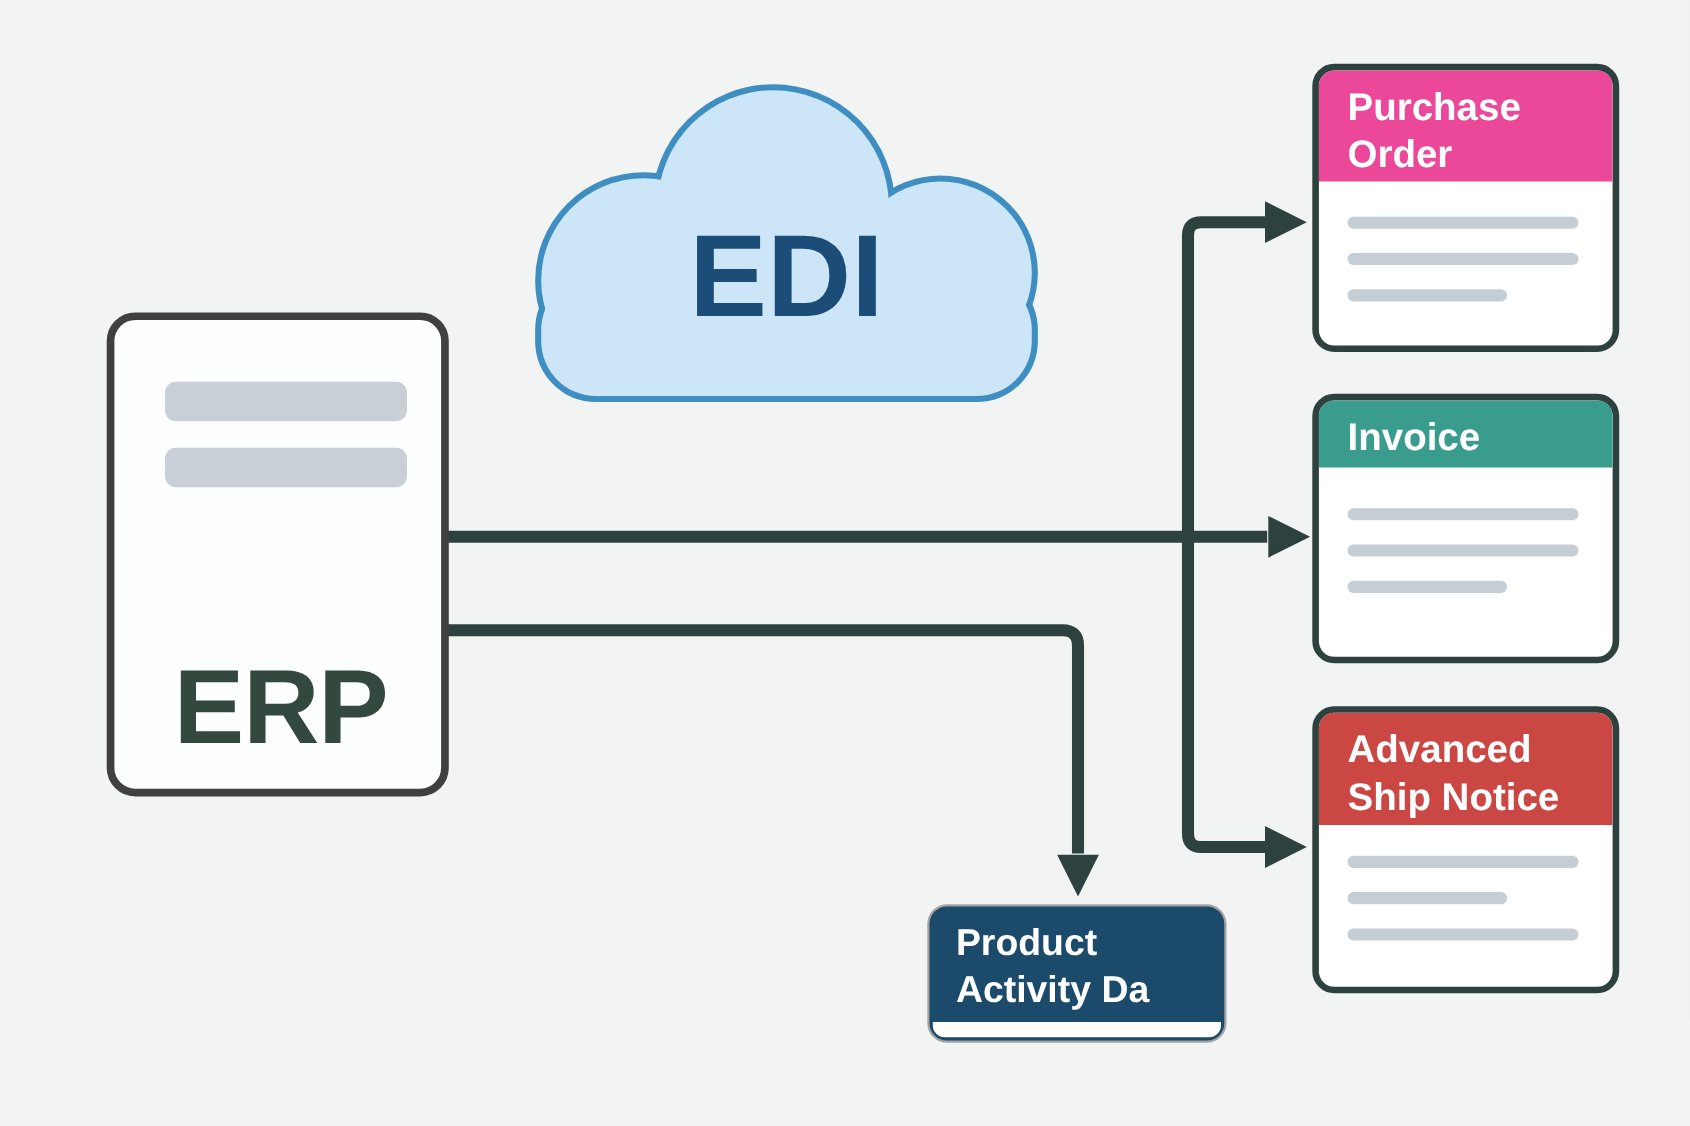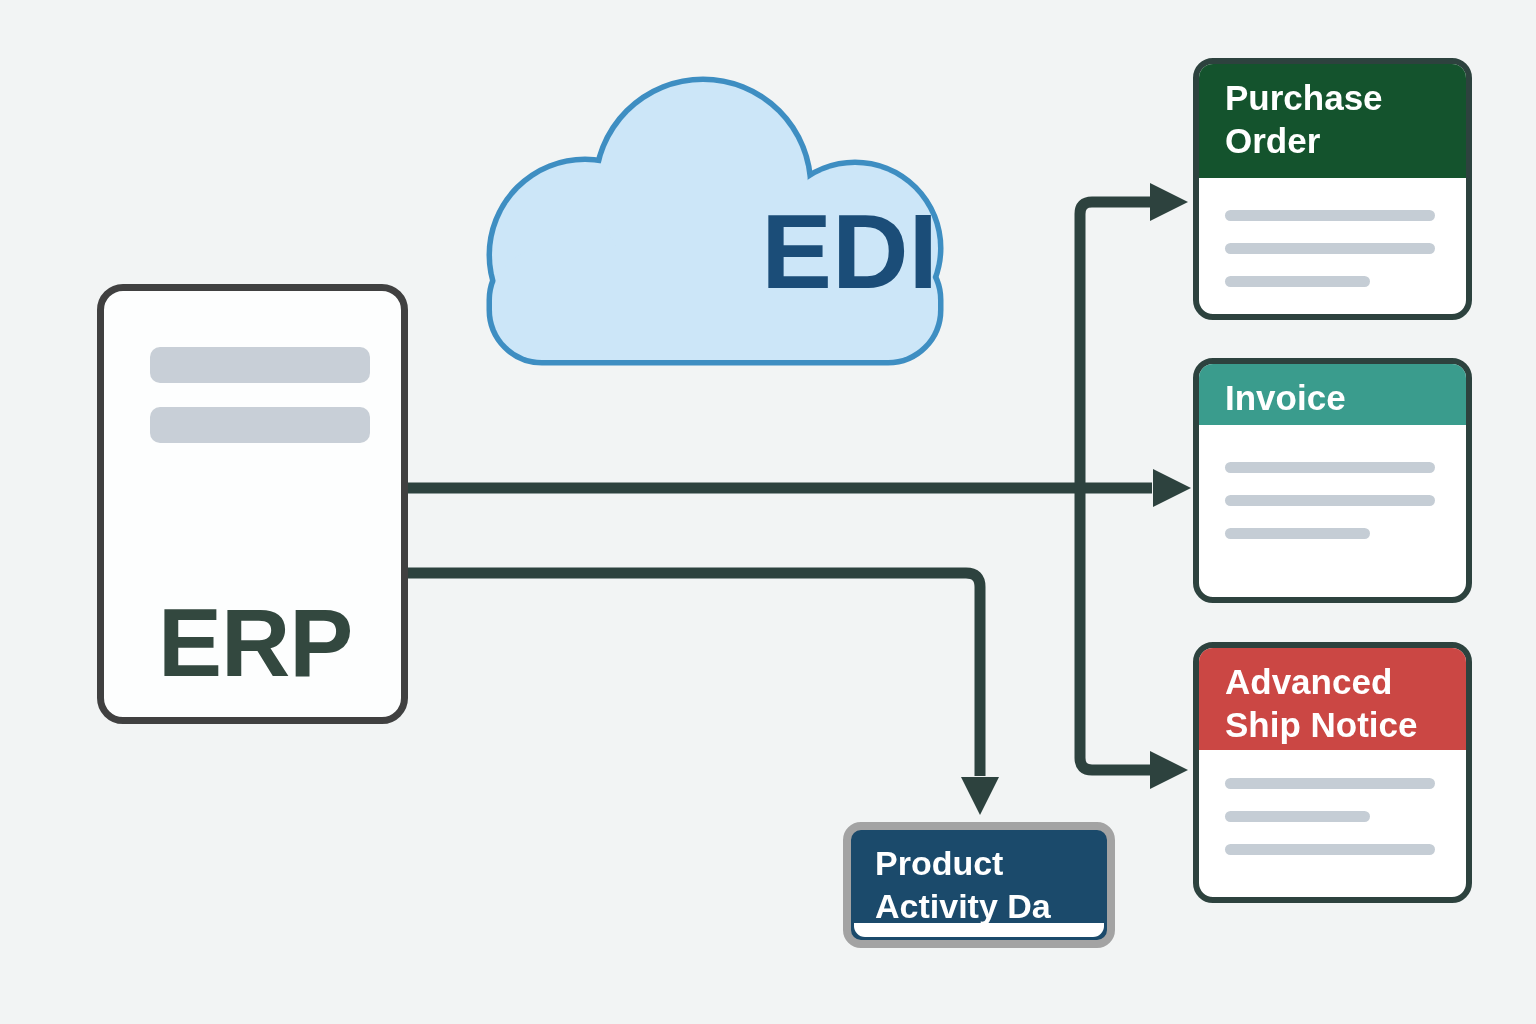--- a/index.html
+++ b/index.html
@@ -29,58 +29,58 @@
   .erp-bar.b2{top:116px;}
   .erp-label{
     position:absolute;left:54px;bottom:26px;
     font-size:96px;font-weight:700;line-height:1;
     color:#33483f;letter-spacing:-1px;
   }
 
   
   .edi-label{
     position:absolute;left:492px;top:198px;width:446px;
-    text-align:right;
+    text-align:center;
     font-size:106px;font-weight:700;line-height:1;
     color:#1b4d78;letter-spacing:0px;
   }
 
   
   .card{
     position:absolute;box-sizing:border-box;
     background:#ffffff;border:6px solid #2d423e;border-radius:20px;
     overflow:hidden;
   }
   .card-header{
     box-sizing:border-box;
     padding:13px 14px 12px 26px;
     color:#ffffff;font-size:35px;font-weight:700;line-height:1.22;
   }
   .card.po{left:1193px;top:58px;width:279px;height:262px;}
-  .card.po .card-header{height:114px;background:#14532d;}
+  .card.po .card-header{height:101px;background:#ec4899;}
   .card.inv{left:1193px;top:358px;width:279px;height:245px;}
   .card.inv .card-header{height:61px;background:#3a9c8d;}
   .card.asn{left:1193px;top:642px;width:279px;height:261px;}
   .card.asn .card-header{height:102px;background:#cb4744;}
 
   .card-body{padding-left:26px;}
   .card.po  .card-body{padding-top:32px;}
   .card.inv .card-body{padding-top:37px;}
   .card.asn .card-body{padding-top:28px;}
   .doc-line{
     height:11px;border-radius:6px;background:#c5cdd5;margin-bottom:22px;
   }
   .doc-line.long{width:210px;}
   .doc-line.short{width:145px;}
 
   
   .product-box{
     position:absolute;left:843px;top:822px;
     width:272px;height:126px;box-sizing:border-box;
-    background:#1b4a6b;border:8px solid #a3a3a3;border-radius:18px;
+    background:#1b4a6b;border:2px solid #a3a3a3;border-radius:18px;
     overflow:hidden;
   }
   .product-label{
     padding:12px 8px 0 24px;
     color:#ffffff;font-size:34px;font-weight:700;line-height:1.25;
   }
   .product-footer{
     position:absolute;left:3px;right:3px;bottom:3px;height:14px;
     background:#ffffff;border-radius:0 0 11px 11px;
   }

